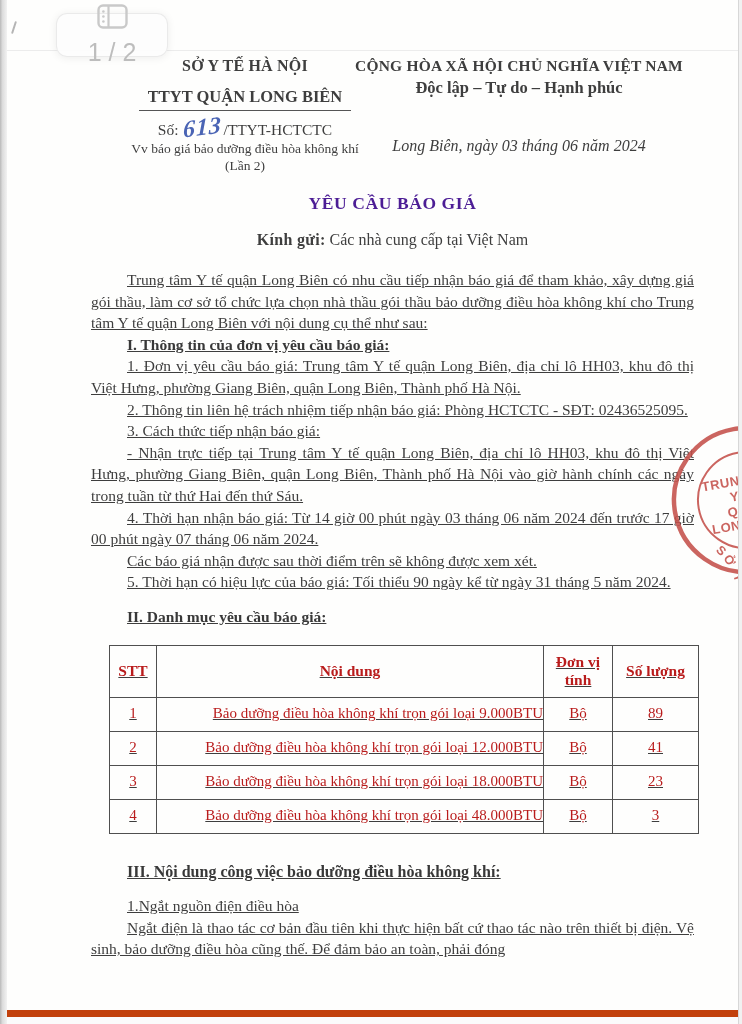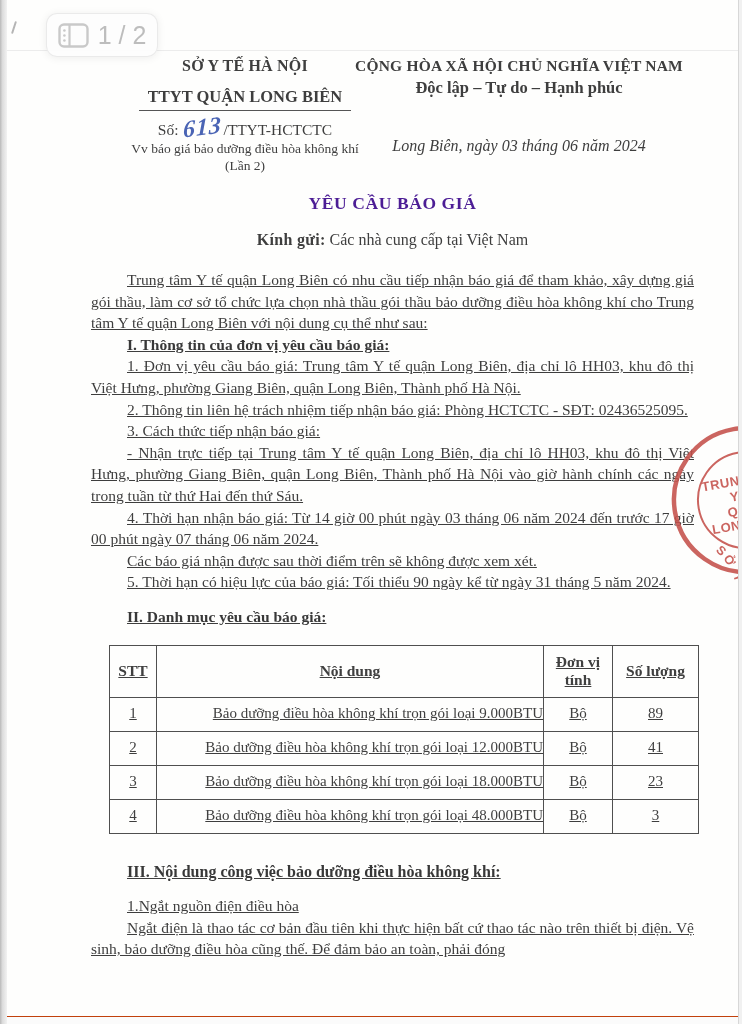--- a/index.html
+++ b/index.html
@@ -18,37 +18,37 @@
     position:absolute; left:0; top:0; bottom:0; width:7px;
     background:linear-gradient(90deg,#b9b9b9 0,#dcdcdc 35%,#f2f2f2 100%);
   }
   .edge-right {
     position:absolute; right:0; top:0; bottom:0; width:4px;
     background:#f1f1f1; border-left:1px solid #d7d7d7;
   }
   .page {
     position:absolute; left:7px; right:4px; top:0; bottom:7px;
     background:#fefefd; overflow:hidden;
-    border-bottom:1px solid #c2410c;
+    border-bottom:7px solid #c2410c;
   }
   .page-topline {
     position:absolute; left:0; right:0; top:50px; height:1px;
     background:#ececec;
   }
   
   .pill {
-    position:absolute; left:46px; top:13px; width:112px; height:44px;
+    position:absolute; left:56px; top:13px; width:112px; height:44px;
     background:rgba(253,253,253,0.93);
     border:1px solid rgba(230,230,230,0.8);
     border-radius:11px;
     box-shadow:0 1px 8px rgba(0,0,0,0.07);
     display:flex; align-items:center; justify-content:center; gap:9px;
     font-family:"Liberation Sans","DejaVu Sans",sans-serif;
     color:#bdbdbd; font-size:25px; font-weight:400;
-    cursor:pointer; z-index:5;
+    cursor:pointer; z-index:5;flex-direction:column;
   }
   .pill svg { display:block; }
   .corner-tick {
     position:absolute; left:13px; top:21px; width:2px; height:13px;
     background:#b5b5b5; border-radius:1px;
     transform:rotate(18deg); z-index:4;
   }
 
   
   .doc { position:relative; padding-top:57px; color:#3e3e3e; }
@@ -79,21 +79,21 @@
   .body-block {
     margin:20px 44px 0 84px;
     font-size:15.5px; line-height:21.6px; text-align:justify;text-decoration:underline;
   }
   .body-block p { text-indent:36px; }
   .heading-line { font-weight:bold; color:#383838; }
   .sec2-heading { margin-top:13px; }
 
   table.quote {
     border-collapse:collapse; margin:17px 0 0 18px;
-    width:589px; font-size:15px; color:#404040;
+    width:589px; font-size:15px; color:#b91c1c;
     table-layout:fixed; text-indent:0;
   }
   table.quote th, table.quote td { border:1px solid #4f4f4f; }
   table.quote th {
     font-weight:bold; text-align:center; line-height:18px;
     height:52px; padding:2px 3px; font-size:15.5px;
   }
   table.quote td { height:34px; text-align:center; }
   table.quote td.c-noidung { text-align:right; padding-left:5px; }
   .col-stt { width:47px; } .col-nd { width:387px; }

